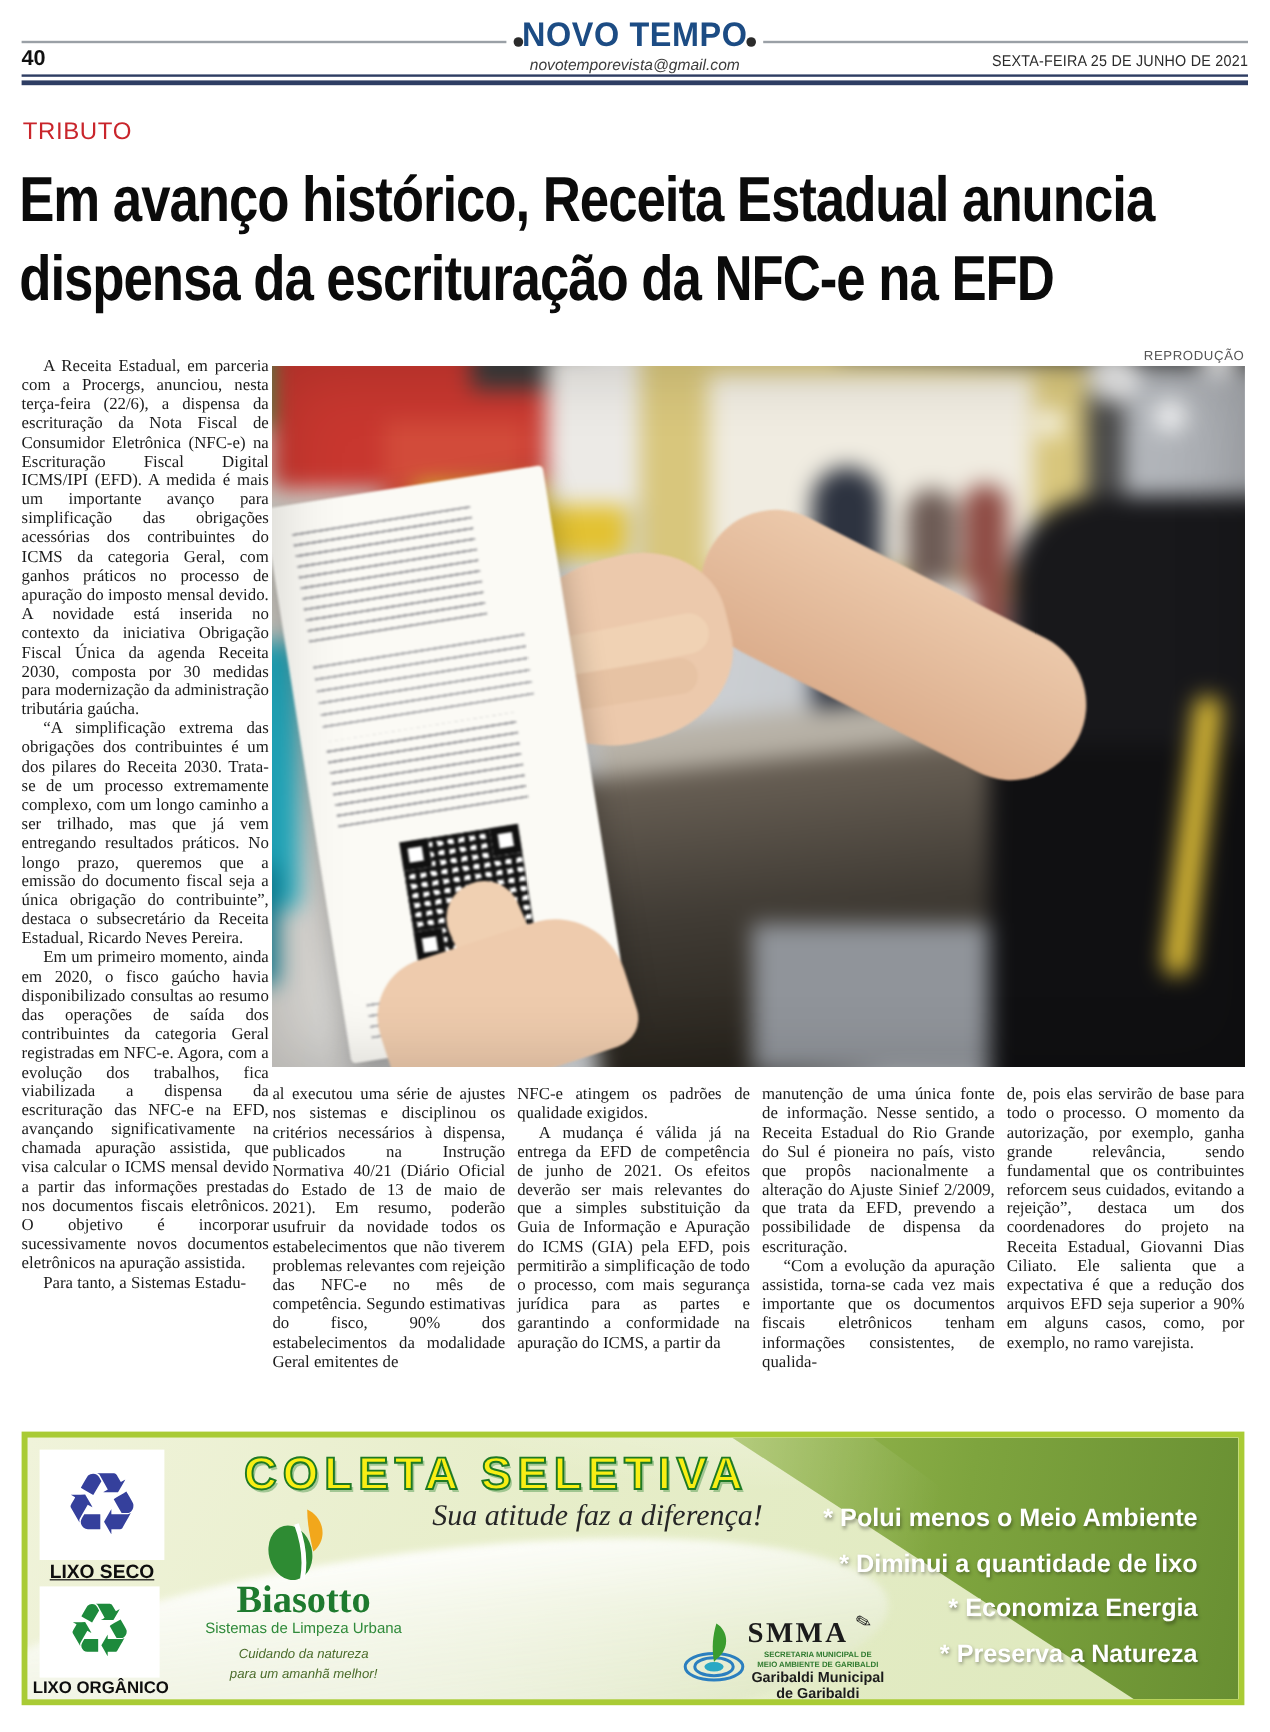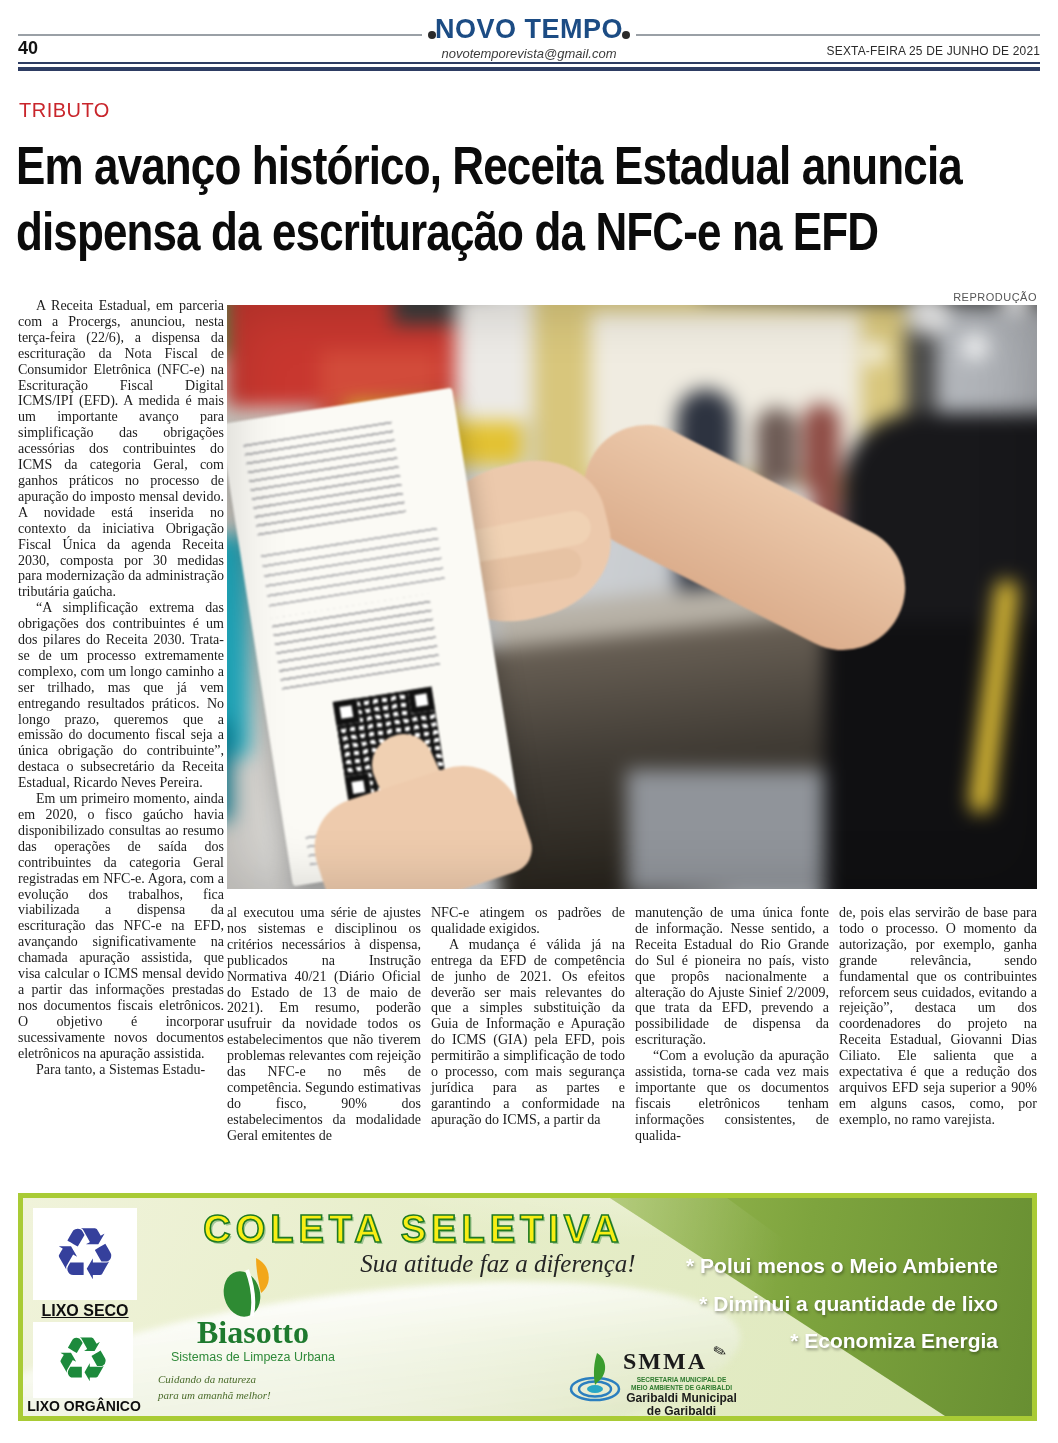--- a/index.html
+++ b/index.html
@@ -144,22 +144,22 @@
   .ad-title { position:absolute; left:128px; top:10px; width:525px; text-align:center;
         font-size:38px; font-weight:800; letter-spacing:5px; color:#f8ee14;
         -webkit-text-stroke:1.6px #1e7a24; text-shadow:2px 2px 0 rgba(30,122,36,0.35); }
   .ad-subtitle { position:absolute; left:295px; top:52px; width:360px; text-align:center;
         font-family:Liberation Serif, serif; font-style:italic; font-size:25px; color:#262626; }
   .biasotto-logo { position:absolute; left:196px; top:58px; }
   .biasotto-name { position:absolute; left:135px; top:116px; width:190px; text-align:center;
         font-family:"Liberation Serif", serif; font-weight:700; font-size:32px; color:#1e7a2e; }
   .biasotto-tag { position:absolute; left:130px; top:152px; width:200px; text-align:center;
         font-size:12.5px; color:#2f8a3a; }
-  .biasotto-script { position:absolute; left:135px; width:190px; text-align:left;
-        font-family:Liberation Serif, serif; font-style:italic; font-size:11px; color:#4a6b2a; }
+  .biasotto-script { position:absolute; left:135px; width:190px; text-align:center;
+        font-family:Liberation Sans, sans-serif; font-style:italic; font-size:11px; color:#4a6b2a; }
   .bs1 { top:175px; } .bs2 { top:191px; }
   .smma-icon { position:absolute; left:543px; top:153px; }
   .smma-name { position:absolute; left:600px; top:150px; font-family:"Liberation Serif", serif;
         font-weight:700; font-size:24px; letter-spacing:2px; color:#1b1b1b; }
   .smma-pen { position:absolute; left:690px; top:144px; font-size:16px; color:#1b1b1b; transform:rotate(-15deg); }
   .smma-dept { position:absolute; left:596px; top:178px; width:125px; text-align:center;
         font-size:6.5px; font-weight:700; color:#2f7a2f; line-height:8px; }
   .smma-org { position:absolute; left:592px; top:194px; width:133px; text-align:center;
         font-size:12px; font-weight:800; color:#1b1b1b; line-height:13px; }
   .benefits { position:absolute; right:34px; top:13px; text-align:right;margin-top:36px; }
@@ -304,17 +304,18 @@
     </div>
     <div class="smma-org">
       <span>Garibaldi Municipal</span><br>
       <span>de Garibaldi</span>
     </div>
 
     <div class="benefits">
       <div class="benefit">* Polui menos o Meio Ambiente</div>
       <div class="benefit">* Diminui a quantidade de lixo</div>
       <div class="benefit">* Economiza Energia</div>
+      <div class="benefit">* Preserva a Natureza</div>
     </div>
 
   </div>
 
 </div>
 
 </body></html>

